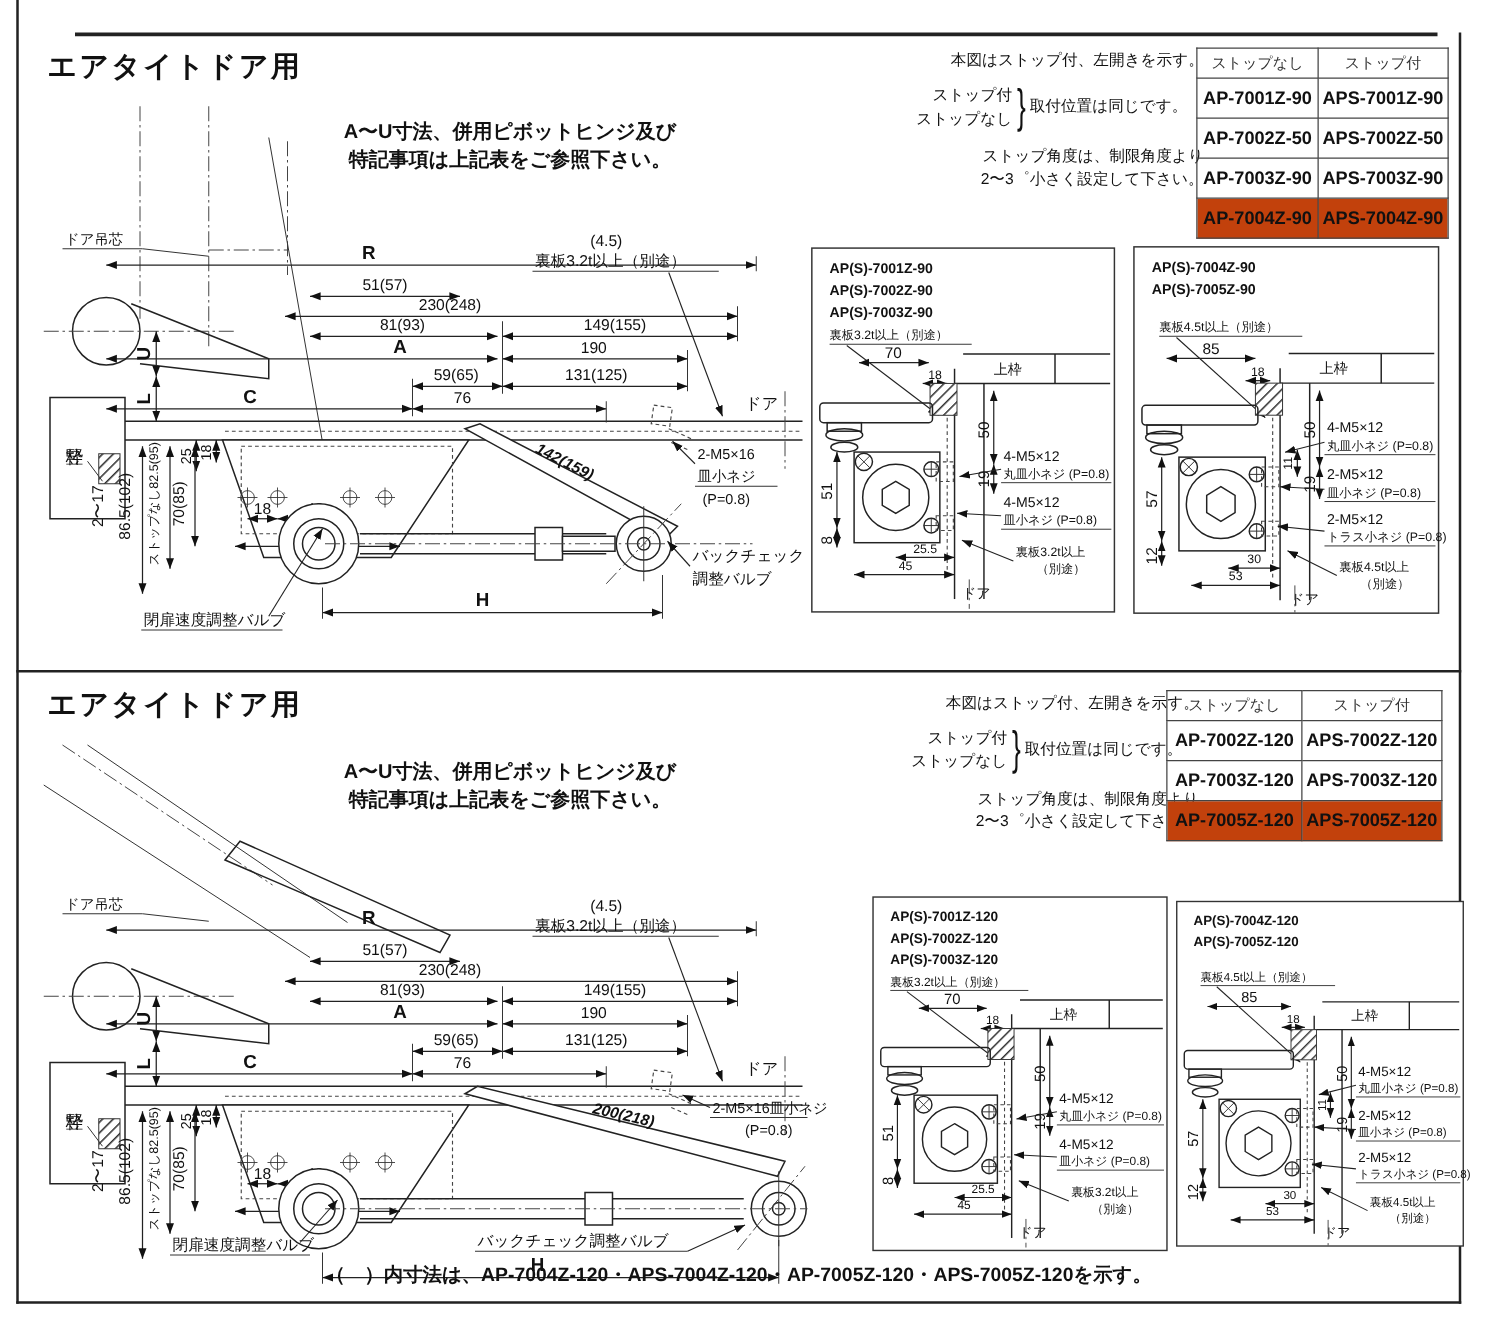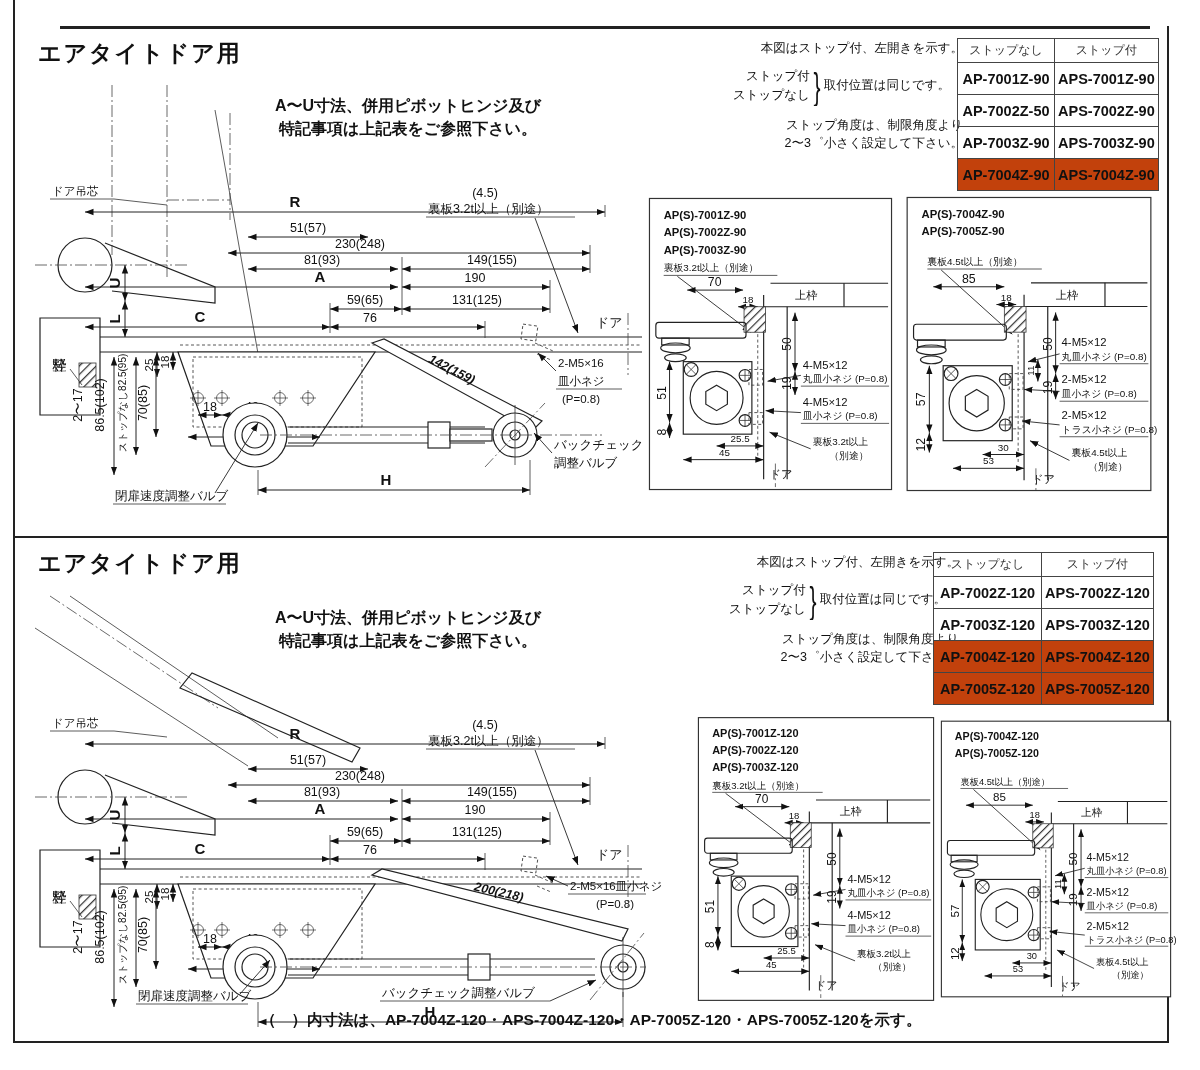--- a/index.html
+++ b/index.html
@@ -90,21 +90,21 @@
         <th>ストップ付</th>
       </tr>
     </thead>
     <tbody>
       <tr>
             <td>AP-7001Z-90</td>
             <td>APS-7001Z-90</td>
           </tr>
       <tr>
             <td>AP-7002Z-50</td>
-            <td>APS-7002Z-90</td>
+            <td>APS-7002Z-50</td>
           </tr>
       <tr>
             <td>AP-7003Z-90</td>
             <td>APS-7003Z-90</td>
           </tr>
       <tr class="shaded">
             <td>AP-7004Z-90</td>
             <td>APS-7004Z-90</td>
           </tr>
     </tbody>
@@ -424,24 +424,20 @@
       </tr>
     </thead>
     <tbody>
       <tr>
             <td>AP-7002Z-120</td>
             <td>APS-7002Z-120</td>
           </tr>
       <tr>
             <td>AP-7003Z-120</td>
             <td>APS-7003Z-120</td>
-          </tr>
-      <tr class="shaded">
-            <td>AP-7004Z-120</td>
-            <td>APS-7004Z-120</td>
           </tr>
       <tr class="shaded">
             <td>AP-7005Z-120</td>
             <td>APS-7005Z-120</td>
           </tr>
     </tbody>
   </table>
 
   <svg style="left:17px;top:50px;" width="620" height="460" viewBox="0 0 620 460">
     <g>

